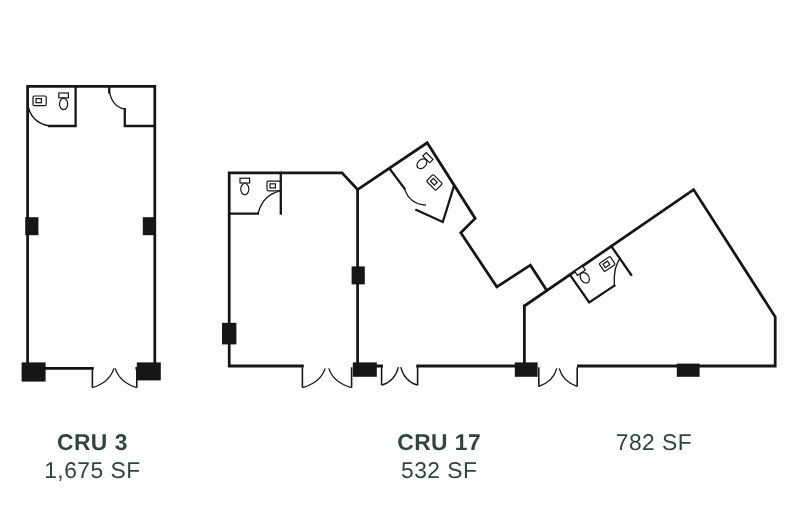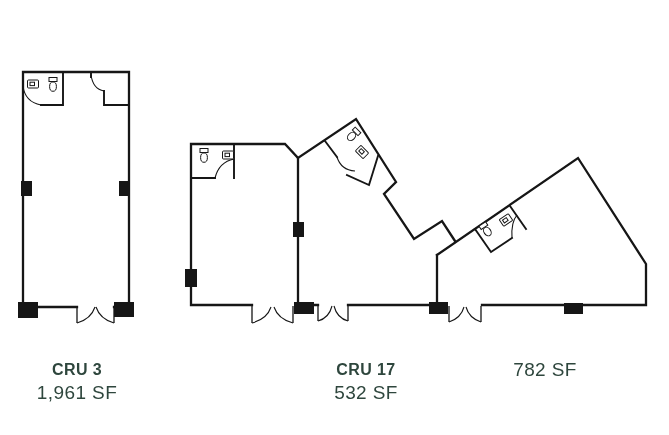--- a/index.html
+++ b/index.html
@@ -19,21 +19,21 @@
   .fixture{stroke:var(--wall,#161616);stroke-width:1;fill:#ffffff;}
   .unit-label{
     position:absolute;
     transform:translateX(-50%);
     text-align:center;
     color:var(--text,#2e463d);
     white-space:nowrap;
   }
   .unit-label .u-name{
     display:block;
-    font-size:16px;line-height:23px;font-weight:600;letter-spacing:.4px;
+    font-size:19px;line-height:23px;font-weight:600;letter-spacing:.4px;
   }
   .unit-label .u-area{
     display:block;
     font-size:19px;line-height:23px;font-weight:400;letter-spacing:.4px;
   }
 </style>
 </head>
 <body>
 
 <div id="stage" style="--bg: #ffffff; --wall: #161616; --text: #2e463d;">
@@ -108,21 +108,21 @@
       </g>
       <rect class="col" x="429" y="302" width="19" height="12"></rect>
       <rect class="col" x="564" y="303" width="19" height="11"></rect>
       <use href="#toilet" transform="translate(487,231) rotate(-34)"></use>
       <use href="#sink" transform="translate(506,220) rotate(-34)"></use>
     </g>
   </svg>
 
   <div class="unit-label" style="left:77px;top:358px">
     <span class="u-name">CRU 3</span>
-    <span class="u-area">1,961 SF</span>
+    <span class="u-area">1,675 SF</span>
   </div>
   <div class="unit-label" style="left:366px;top:358px">
     <span class="u-name">CRU 17</span>
     <span class="u-area">532 SF</span>
   </div>
   <div class="unit-label" style="left:545px;top:358px">
     <span class="u-area">782 SF</span>
   </div>
 
 </div>

